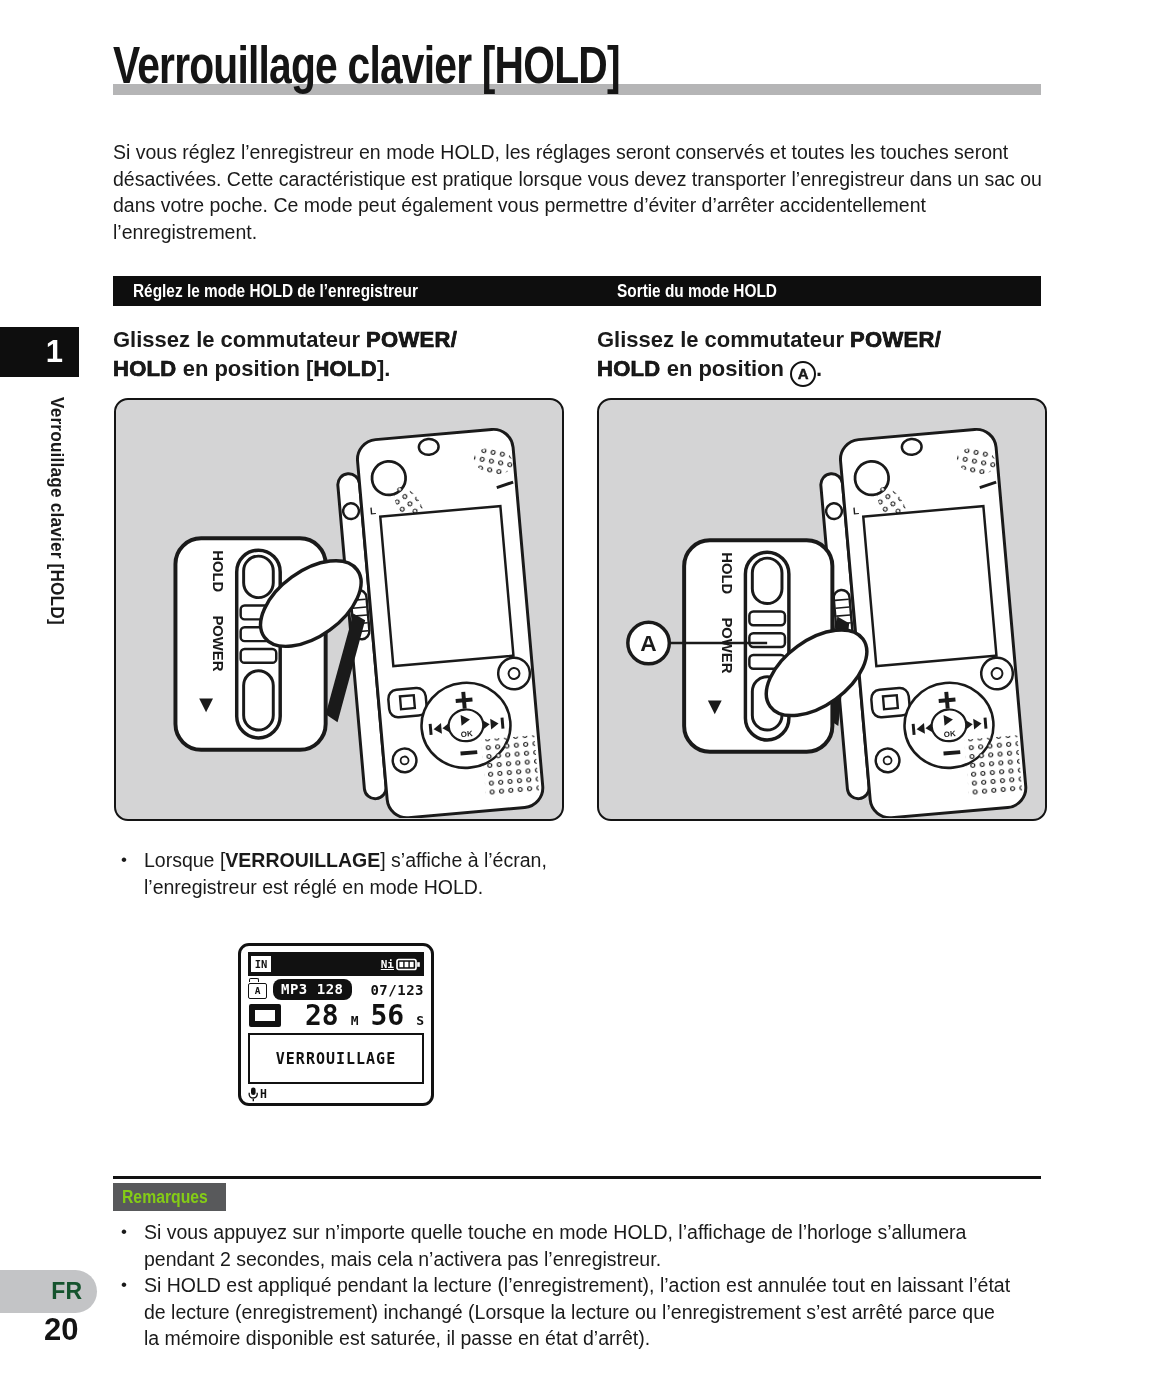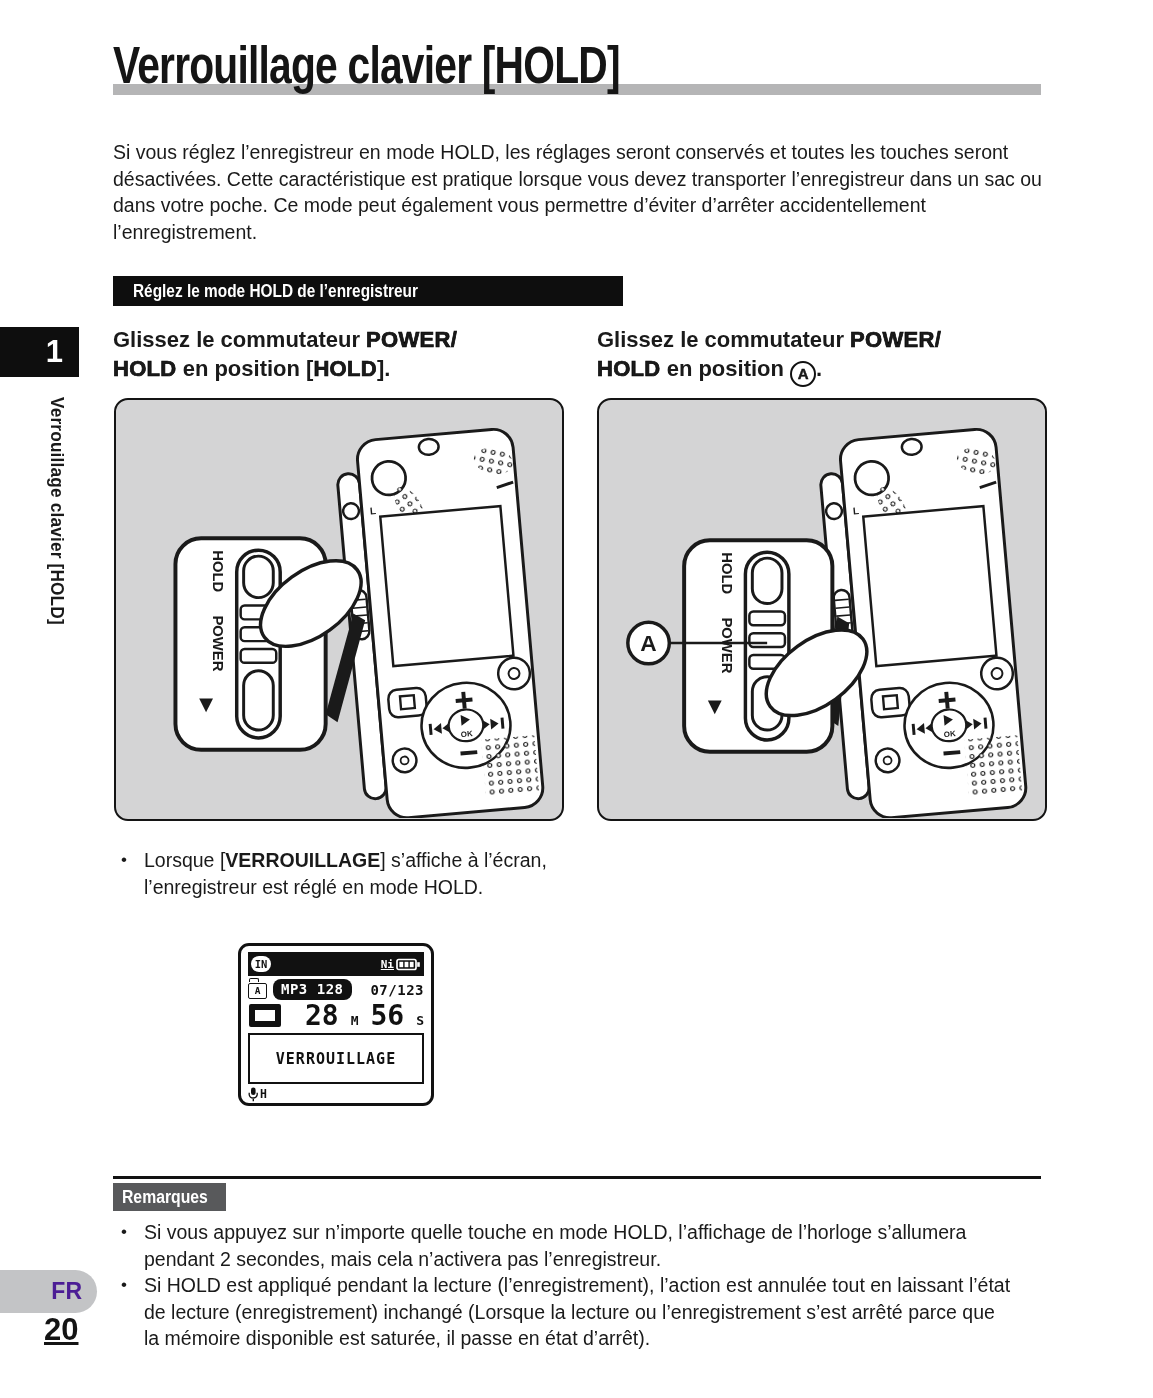--- a/index.html
+++ b/index.html
@@ -39,21 +39,21 @@
   .bullets { margin:0; padding:0; list-style:none; font-size:19.5px; line-height:26.5px; }
   .bullets li { display:flex; }
   .bullets .dot { width:31px; flex:none; padding-left:8px; box-sizing:border-box; font-size:17px; }
   .note { left:113px; top:847px; width:442px; }
 
   
   .lcd { left:238px; top:943px; width:196px; height:163px; background:#fff; border:3.5px solid #111;
          border-radius:11px; box-sizing:border-box; padding:6px 7px 0 7px;
          font-family:"DejaVu Sans Mono", monospace; color:#111; }
   .lcd-row1 { background:#111; color:#fff; height:24px; display:flex; align-items:center; padding:0 3px; }
-  .inbadge { background:#fff; color:#111; width:20px; height:16px; border-radius:8px; flex:none;
+  .inbadge { background:#fff; color:#111; width:20px; height:16px; border-radius:0; flex:none;
              display:flex; align-items:center; justify-content:center; font-size:10.5px; font-weight:bold; }
   .fname { font-size:14.5px; font-weight:bold; letter-spacing:0.5px; margin-left:4px; flex:1;margin-top:34px; }
   .ni { font-size:11px; font-weight:bold; margin-right:2px;text-decoration:underline; }
   .lcd-row2 { height:21px; display:flex; align-items:center; margin-top:3px; }
   .folder { width:17px; height:14px; border:1.8px solid #111; border-radius:2px; position:relative; flex:none;
             display:flex; align-items:center; justify-content:center; font-size:9.5px; font-weight:bold; margin-top:2px; }
   .folder::before { content:""; position:absolute; top:-6px; left:0px; width:8px; height:3px;
                     border:1.8px solid #111; border-bottom:none; border-radius:2px 2px 0 0; }
   .fmt { background:#111; color:#fff; font-size:14px; font-weight:bold; border-radius:8px;
          padding:2px 8px 2.5px 8px; margin-left:6px; letter-spacing:0.5px; }
@@ -61,49 +61,52 @@
   .lcd-row3 { height:31px; display:flex; align-items:center; }
   .stopicon { width:20px; height:11px; border:6px solid #111; border-radius:2px; margin-left:1px; }
   .time { margin-left:auto; display:flex; align-items:baseline; font-weight:bold; font-size:28px; letter-spacing:0px;gap:12px; }
   .time .u { font-size:13px; font-weight:bold; }
   .msgbox { border:2.5px solid #111; height:47px; margin-top:2px; display:flex; align-items:center;
             justify-content:center; font-size:15px; font-weight:bold; letter-spacing:1px; }
   .microw { height:18px; display:flex; align-items:center; gap:2px; font-weight:bold; font-size:11.5px; margin-top:1px; }
 
   
   .rule { left:113px; top:1176px; width:928px; height:2.5px; background:#111; }
-  .remhead { left:113px; top:1183px; width:113px; height:28px; background:#58595b; color:#ffffff; overflow:hidden; }
+  .remhead { left:113px; top:1183px; width:113px; height:28px; background:#58595b; color:#84cc16; overflow:hidden; }
   .remhead span { display:inline-block; margin-left:9px; font-weight:bold; font-size:17.5px; line-height:28px;
                   transform:scaleX(0.9); transform-origin:0 50%; white-space:nowrap; }
   .remarks { left:113px; top:1219px; width:900px; }
 
   
   .chaptab { left:0; top:327px; width:79px; height:50px; background:#0e0e0e; color:#fff; font-weight:bold;
              font-size:31px; line-height:50px; text-align:right; padding-right:16px; box-sizing:border-box; }
   .sidetitle { left:68px; top:397px; transform:rotate(90deg) scaleX(0.93); transform-origin:0 0;
                font-weight:bold; font-size:18.5px; white-space:nowrap; letter-spacing:0.2px; }
 
   
   .frtab { left:0; top:1270px; width:97px; height:43px; background:#c3c4c6; border-radius:0 22px 22px 0;
            display:flex; align-items:center; justify-content:flex-end; padding-right:15px; box-sizing:border-box;
-           font-weight:bold; font-size:23px; color:#4c1d95; }
-  .pageno { left:44px; top:1312px; font-size:31px; font-weight:bold; color:#141414;text-decoration:underline; }
+           font-weight:bold; font-size:23px; color:#14532d; }
+  .pageno { left:44px; top:1312px; font-size:31px; font-weight:bold; color:#141414; }
 </style>
 </head>
 <body>
 
 <div class="page">
 
   <div class="abs titlebar"></div>
   <h1 class="abs title">Verrouillage clavier [HOLD]</h1>
 
   <p class="abs intro">Si vous réglez l’enregistreur en mode HOLD, les réglages seront conservés et toutes les touches seront désactivées. Cette caractéristique est pratique lorsque vous devez transporter l’enregistreur dans un sac ou dans votre poche. Ce mode peut également vous permettre d’éviter d’arrêter accidentellement l’enregistrement.</p>
 
   <div class="abs secbar" style="left:113px;width:510px;">
     <span>Réglez le mode HOLD de l’enregistreur</span>
+  </div>
+  <div class="abs secbar" style="left:597px;width:444px;">
+    <span>Sortie du mode HOLD</span>
   </div>
 
   <div class="abs instr" style="left:113px;">
     <span>Glissez le commutateur </span><b>POWER/</b><br>
     <b>HOLD</b><span> en position [</span><b>HOLD</b><span>].</span>
   </div>
   <div class="abs instr" style="left:597px;">
     <span>Glissez le commutateur </span><b>POWER/</b><br>
     <b>HOLD</b><span> en position </span><span class="circ">A</span><span>.</span>
   </div>

